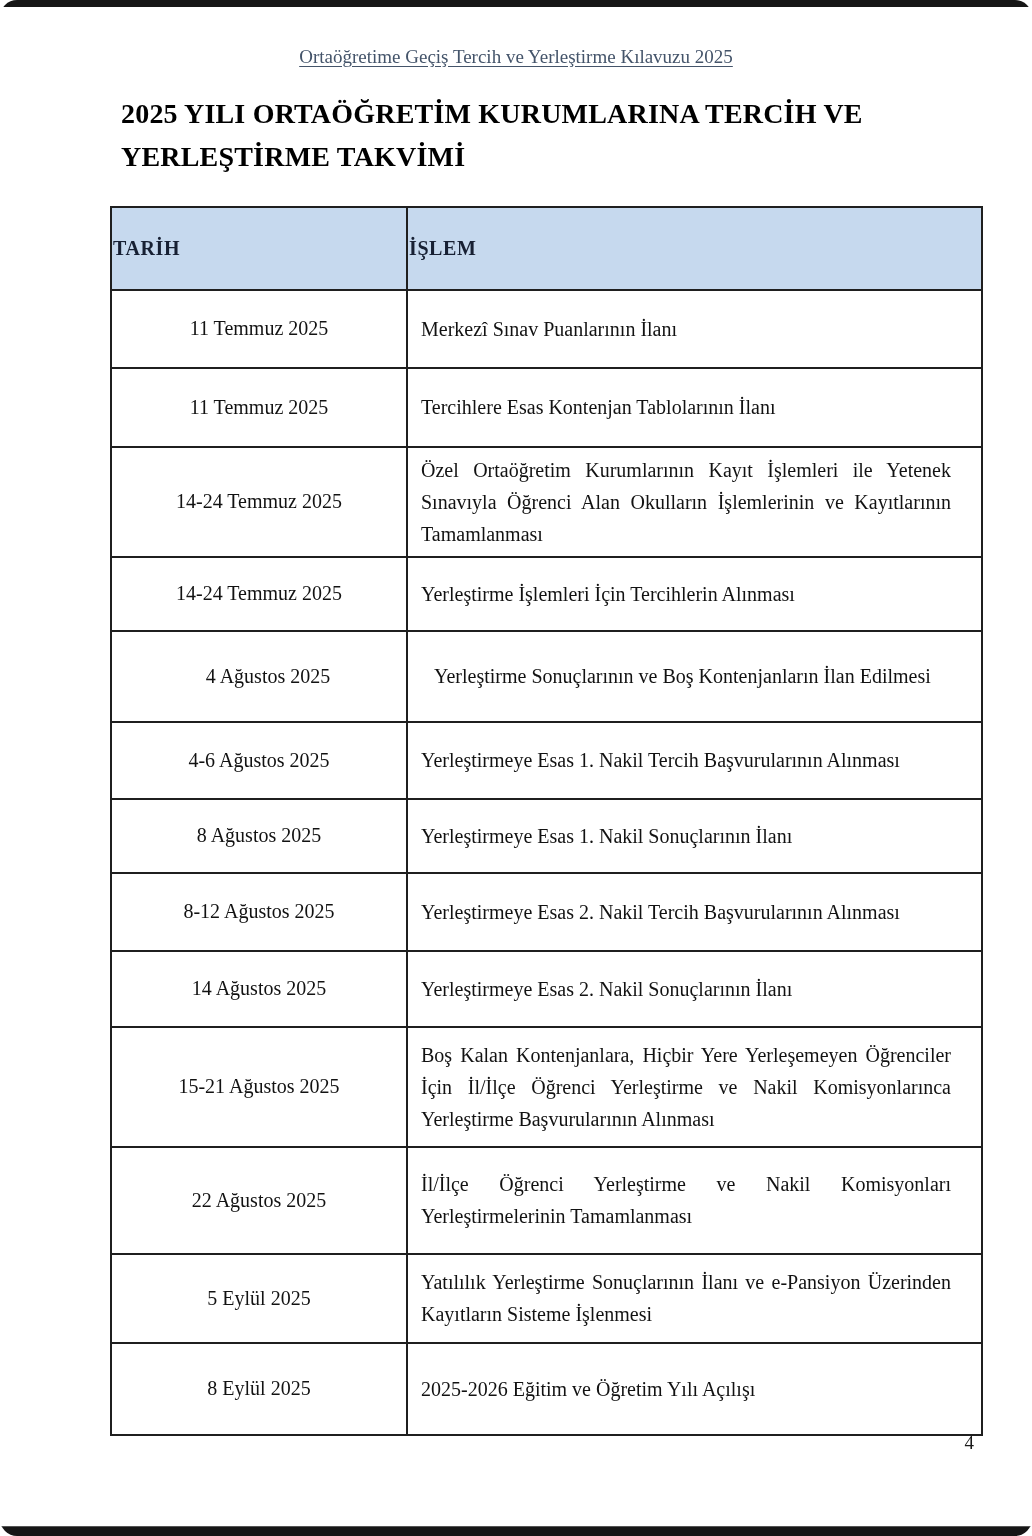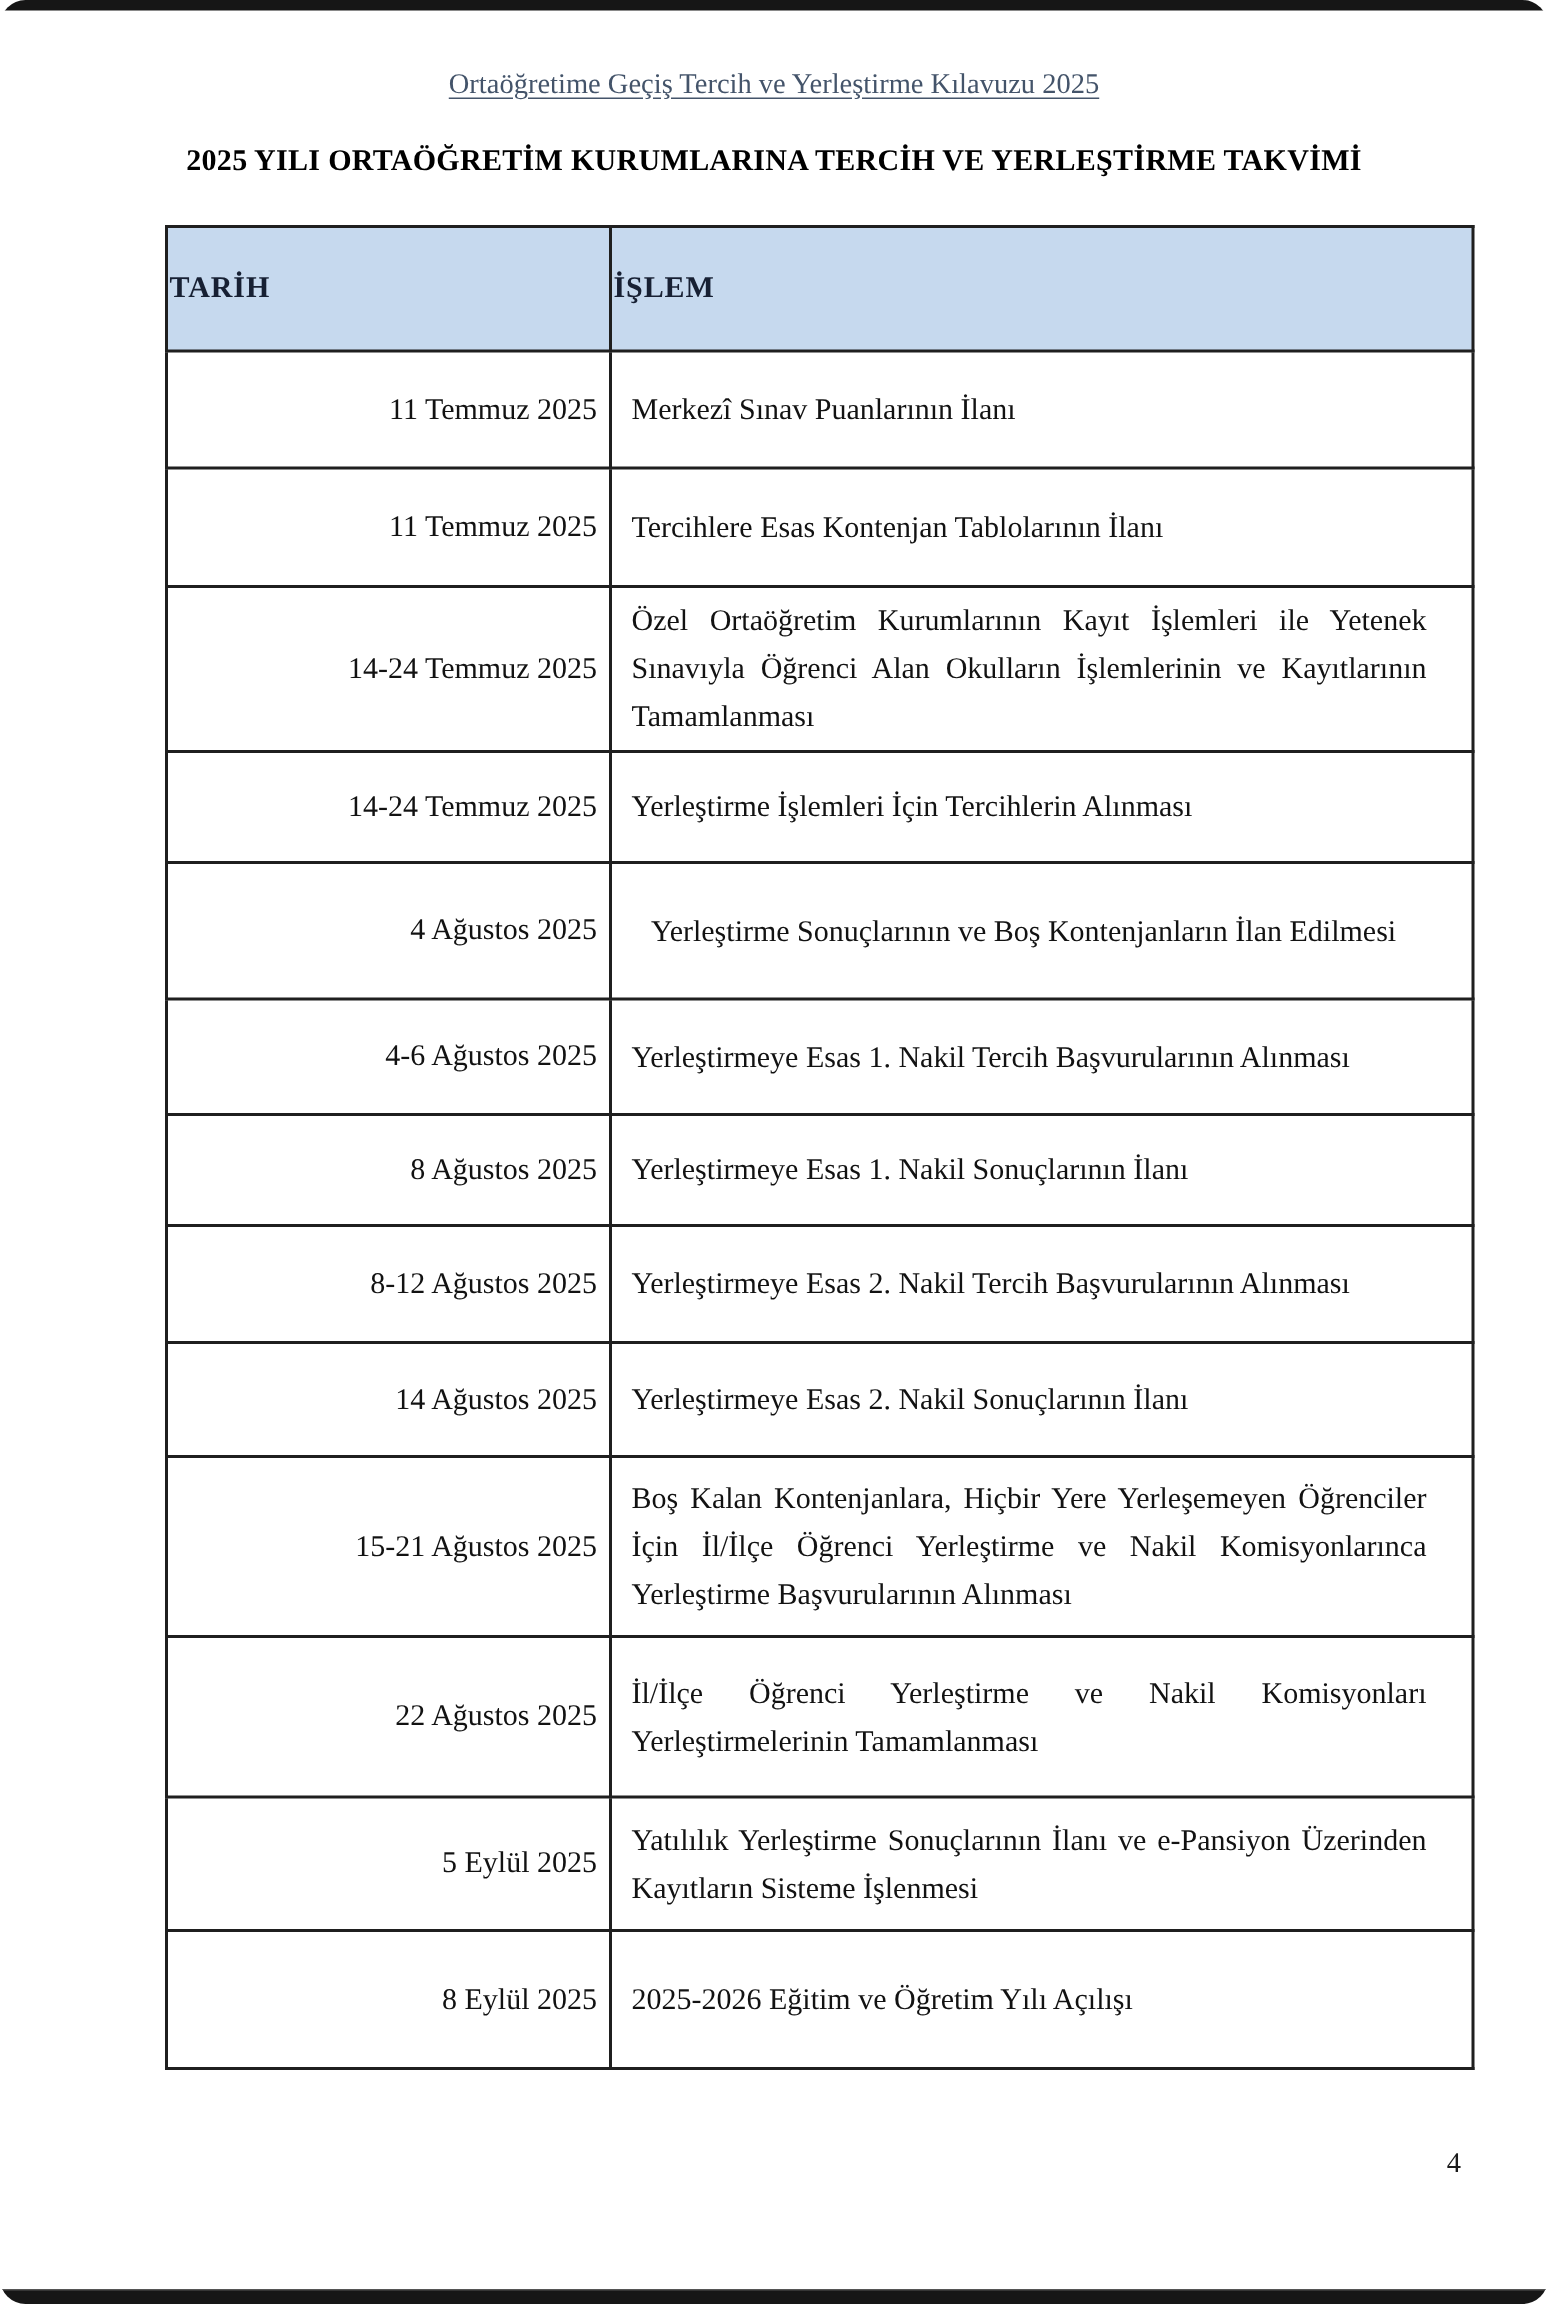--- a/index.html
+++ b/index.html
@@ -23,22 +23,21 @@
     text-align: center;
     font-size: 19px;
     color: #44546a;
     text-decoration: underline;
     text-underline-offset: 3px;
     cursor: pointer;
   }
   .doc-title {
     width: 790px;
     margin: 24px auto 0 auto;
-    text-align: center;
-    font-size: 20px;
+    font-size: 28px;
     font-weight: bold;
     line-height: 1.55;
     color: #000000;
     letter-spacing: 0.2px;
   }
 
   table.schedule {
     border-collapse: collapse;
     table-layout: fixed;
     margin: 27px 0 0 110px;
@@ -53,21 +52,21 @@
   }
   table.schedule thead th {
     background: #c6d9ee;
     height: 79px;
     font-size: 20px;
     font-weight: bold;
     color: #172033;
     letter-spacing: 0.6px;
     text-align: left;
   }
-  td.date { text-align: right; padding: 0 8px; }
+  td.date { text-align: center; padding: 0 8px; }
   td.action {
     text-align: justify;
     padding: 6px 30px 6px 13px;
     line-height: 1.6;
   }
   tbody tr:nth-child(1)  td { height: 64px; }
   tbody tr:nth-child(2)  td { height: 65px; }
   tbody tr:nth-child(3)  td { height: 92px; }
   tbody tr:nth-child(4)  td { height: 60px; }
   tbody tr:nth-child(5)  td { height: 77px; padding-left: 26px; }

